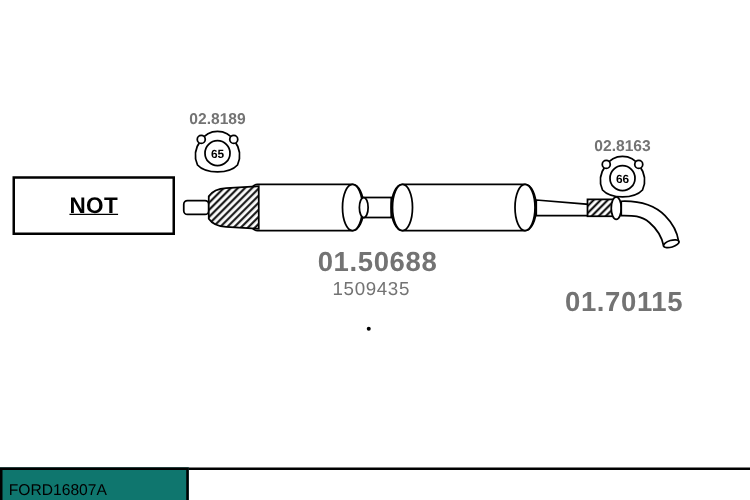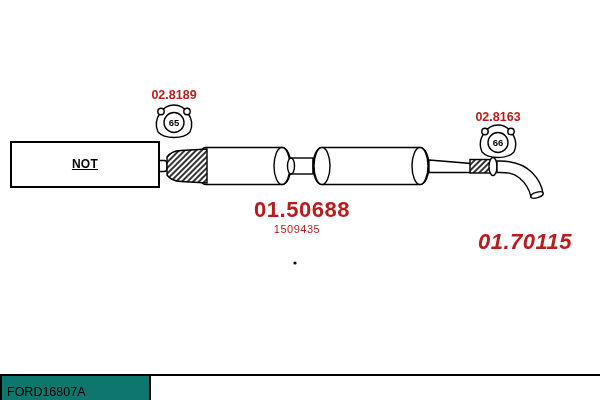--- a/index.html
+++ b/index.html
@@ -1,28 +1,28 @@
 <!DOCTYPE html>
 <html><head>
 <meta charset="utf-8">
 <style>
   * { margin:0; padding:0; box-sizing:border-box; }
   body { background:#fff; }
   .stage { position:relative; width:600px; height:400px; background:#fff; overflow:hidden;
            font-family:"Liberation Sans","DejaVu Sans",sans-serif; color:#000; }
   .drawing { position:absolute; left:0; top:0; }
-  .label { position:absolute; white-space:nowrap; color:#b91c1c; }
+  .label { position:absolute; white-space:nowrap; color:#737373; }
   .label-lg { font-size:22px; font-weight:700; letter-spacing:0.5px; }
-  .label-sm { font-size:11px; font-weight:400; letter-spacing:0.5px; }
+  .label-sm { font-size:15px; font-weight:400; letter-spacing:0.5px; }
   .label-gasket { font-size:12.5px; font-weight:700; }
   .center { text-align:center; }
-  .right { text-align:center;font-style:italic; }
-  .na-box { position:absolute; left:10px; top:141px; width:150px; height:47px;
+  .right { text-align:left; }
+  .na-box { position:absolute; left:10px; top:141px; width:130px; height:47px;
             border:2px solid #000; display:flex; flex-direction:column;
-            align-items:center; justify-content:center; font-size:12px;
+            align-items:center; justify-content:center; font-size:18px;
             font-weight:700; line-height:1.3; letter-spacing:0.3px; background:#fff;text-decoration:underline; }
   .footer-rule { position:absolute; left:0; top:374px; width:600px; height:0;
                  border-top:2px solid #000; }
   .footer-cell { position:absolute; left:0; top:374px; width:151px; height:35px;
                  border:2px solid #000; background:#0f766e; font-size:12.5px;
                  display:flex; align-items:center; padding-left:5px; }
 </style>
 </head>
 <body>
 

